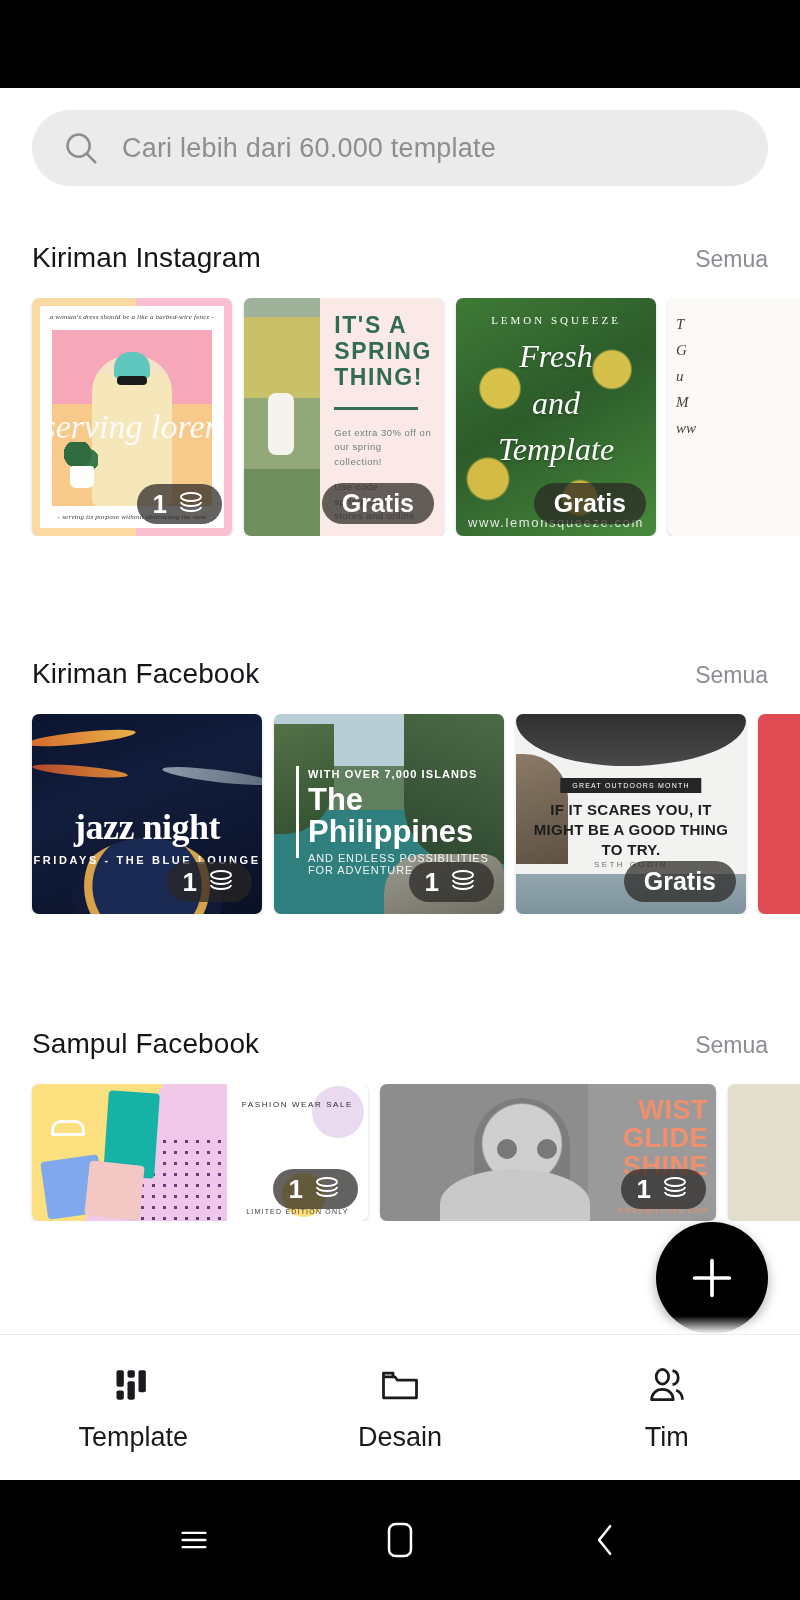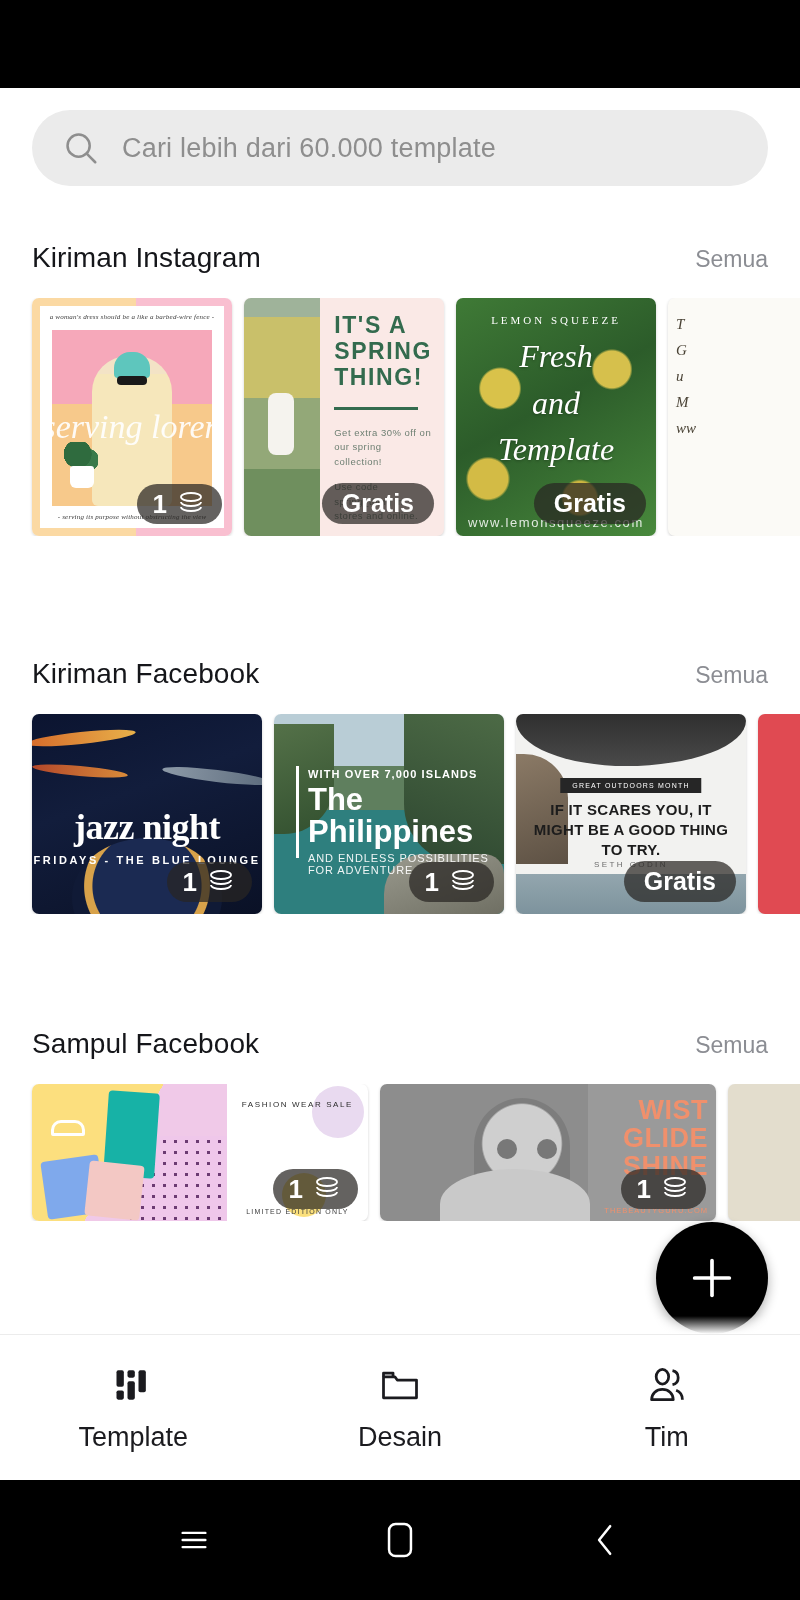--- a/index.html
+++ b/index.html
@@ -462,21 +462,21 @@
         <div class="glass">
             <i></i>
             <i></i>
           </div>
         <div class="fur"></div>
         <div class="tx">
           <div>WIST</div>
           <div>GLIDE</div>
           <div>SHINE</div>
         </div>
-        <div class="site">THEBEAUTYGURU.COM</div>
+        <div class="site">POSSIBILITIES.COM</div>
         <div class="badge">
           <span>1</span>
           <svg class="coin" width="30" height="26" viewBox="0 0 30 26" fill="none" stroke="#fff" stroke-width="1.8">
             <ellipse cx="15" cy="6" rx="10" ry="4"></ellipse>
               <path d="M5 11c0 2.2 4.5 4 10 4s10-1.8 10-4"></path>
             <path d="M5 16c0 2.2 4.5 4 10 4s10-1.8 10-4"></path>
           </svg>
         </div>
       </div>
 

